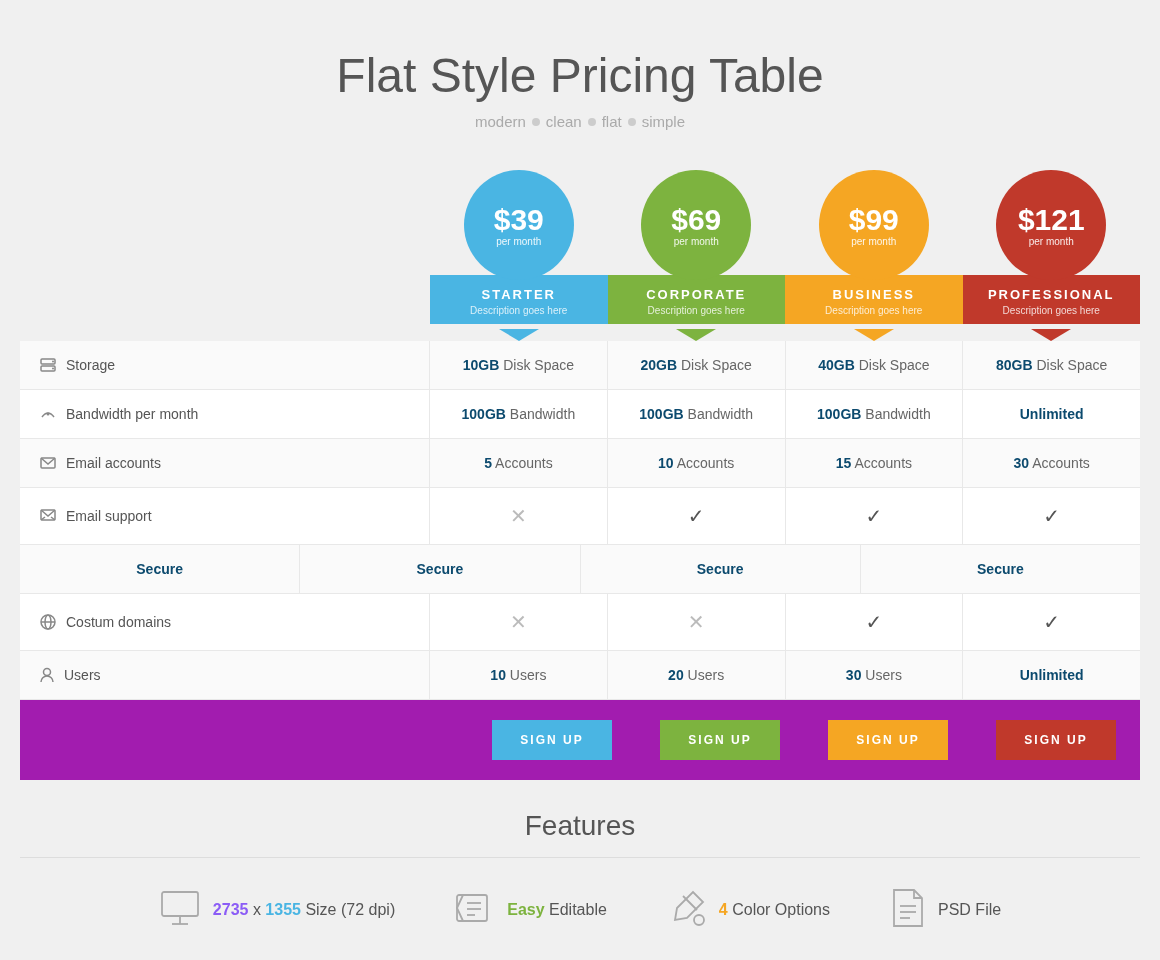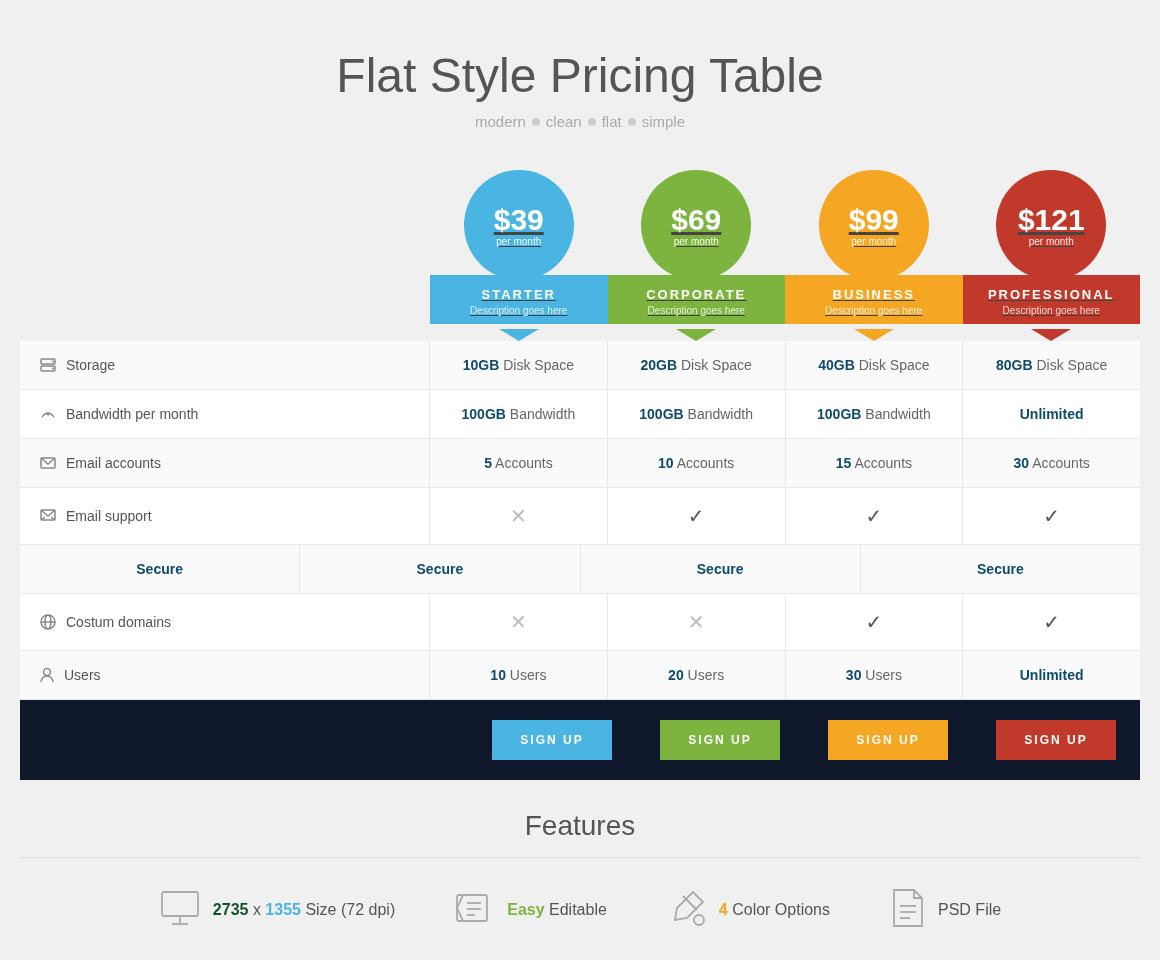--- a/index.html
+++ b/index.html
@@ -104,21 +104,20 @@
       display: flex;
       flex: 1;
     }
 
     .header-plan {
       flex: 1;
       position: relative;
       display: flex;
       flex-direction: column;
       align-items: flex-start;
-      text-decoration: underline;
     }
 
     .circle-wrapper {
       position: relative;
       width: 100%;
       display: flex;
       flex-direction: column;
       align-items: center;
     }
 
@@ -219,21 +218,21 @@
     }
 
     .num { font-weight: bold; color: #0c4a6e; }
 
     .check { color: #555; font-size: 20px; }
     .cross { color: #bbb; font-size: 20px; }
 
     .btn-row {
       display: flex;
       width: 100%;
-      background: #0f172a;
+      background: #a21caf;
       padding: 20px 0;
       gap: 38px;
     }
 
     .btn-spacer {
       width: 410px;
       flex-shrink: 0;
     }
 
     .btn-plan {
@@ -461,21 +460,21 @@
   <div class="features-section">
     <h2 class="features-title">Features</h2>
     <div class="features-divider"></div>
     <div class="features-grid" id="features-grid">
         <div class="feature-item">
           <div><svg width="42" height="36" viewBox="0 0 42 36" fill="none" stroke="#aaa" stroke-width="1.8">
               <rect x="3" y="2" width="36" height="24" rx="2"></rect>
               <line x1="13" y1="34" x2="29" y2="34"></line>
               <line x1="21" y1="26" x2="21" y2="34"></line>
             </svg></div>
-          <div class="feature-item-text"><span style="color: #14532d; font-weight: bold;">2735</span><span style="color: rgb(85, 85, 85);"> x </span><span style="color: rgb(74, 181, 227); font-weight: bold;">1355</span><span style="color: rgb(85, 85, 85);"> Size (72 dpi)</span></div>
+          <div class="feature-item-text"><span style="color: #8b5cf6; font-weight: bold;">2735</span><span style="color: rgb(85, 85, 85);"> x </span><span style="color: rgb(74, 181, 227); font-weight: bold;">1355</span><span style="color: rgb(85, 85, 85);"> Size (72 dpi)</span></div>
         </div>
         <div class="feature-item">
           <div><svg width="40" height="38" viewBox="0 0 40 38" fill="none" stroke="#aaa" stroke-width="1.8">
               <rect x="2" y="6" width="30" height="26" rx="2"></rect>
               <path d="M8 32 L2 19 L8 6"></path>
               <line x1="12" y1="14" x2="26" y2="14"></line>
               <line x1="12" y1="20" x2="26" y2="20"></line>
               <line x1="12" y1="26" x2="20" y2="26"></line>
             </svg></div>
           <div class="feature-item-text"><span style="color: rgb(125, 179, 63); font-weight: bold;">Easy</span><span style="color: rgb(85, 85, 85);"> Editable</span></div>

